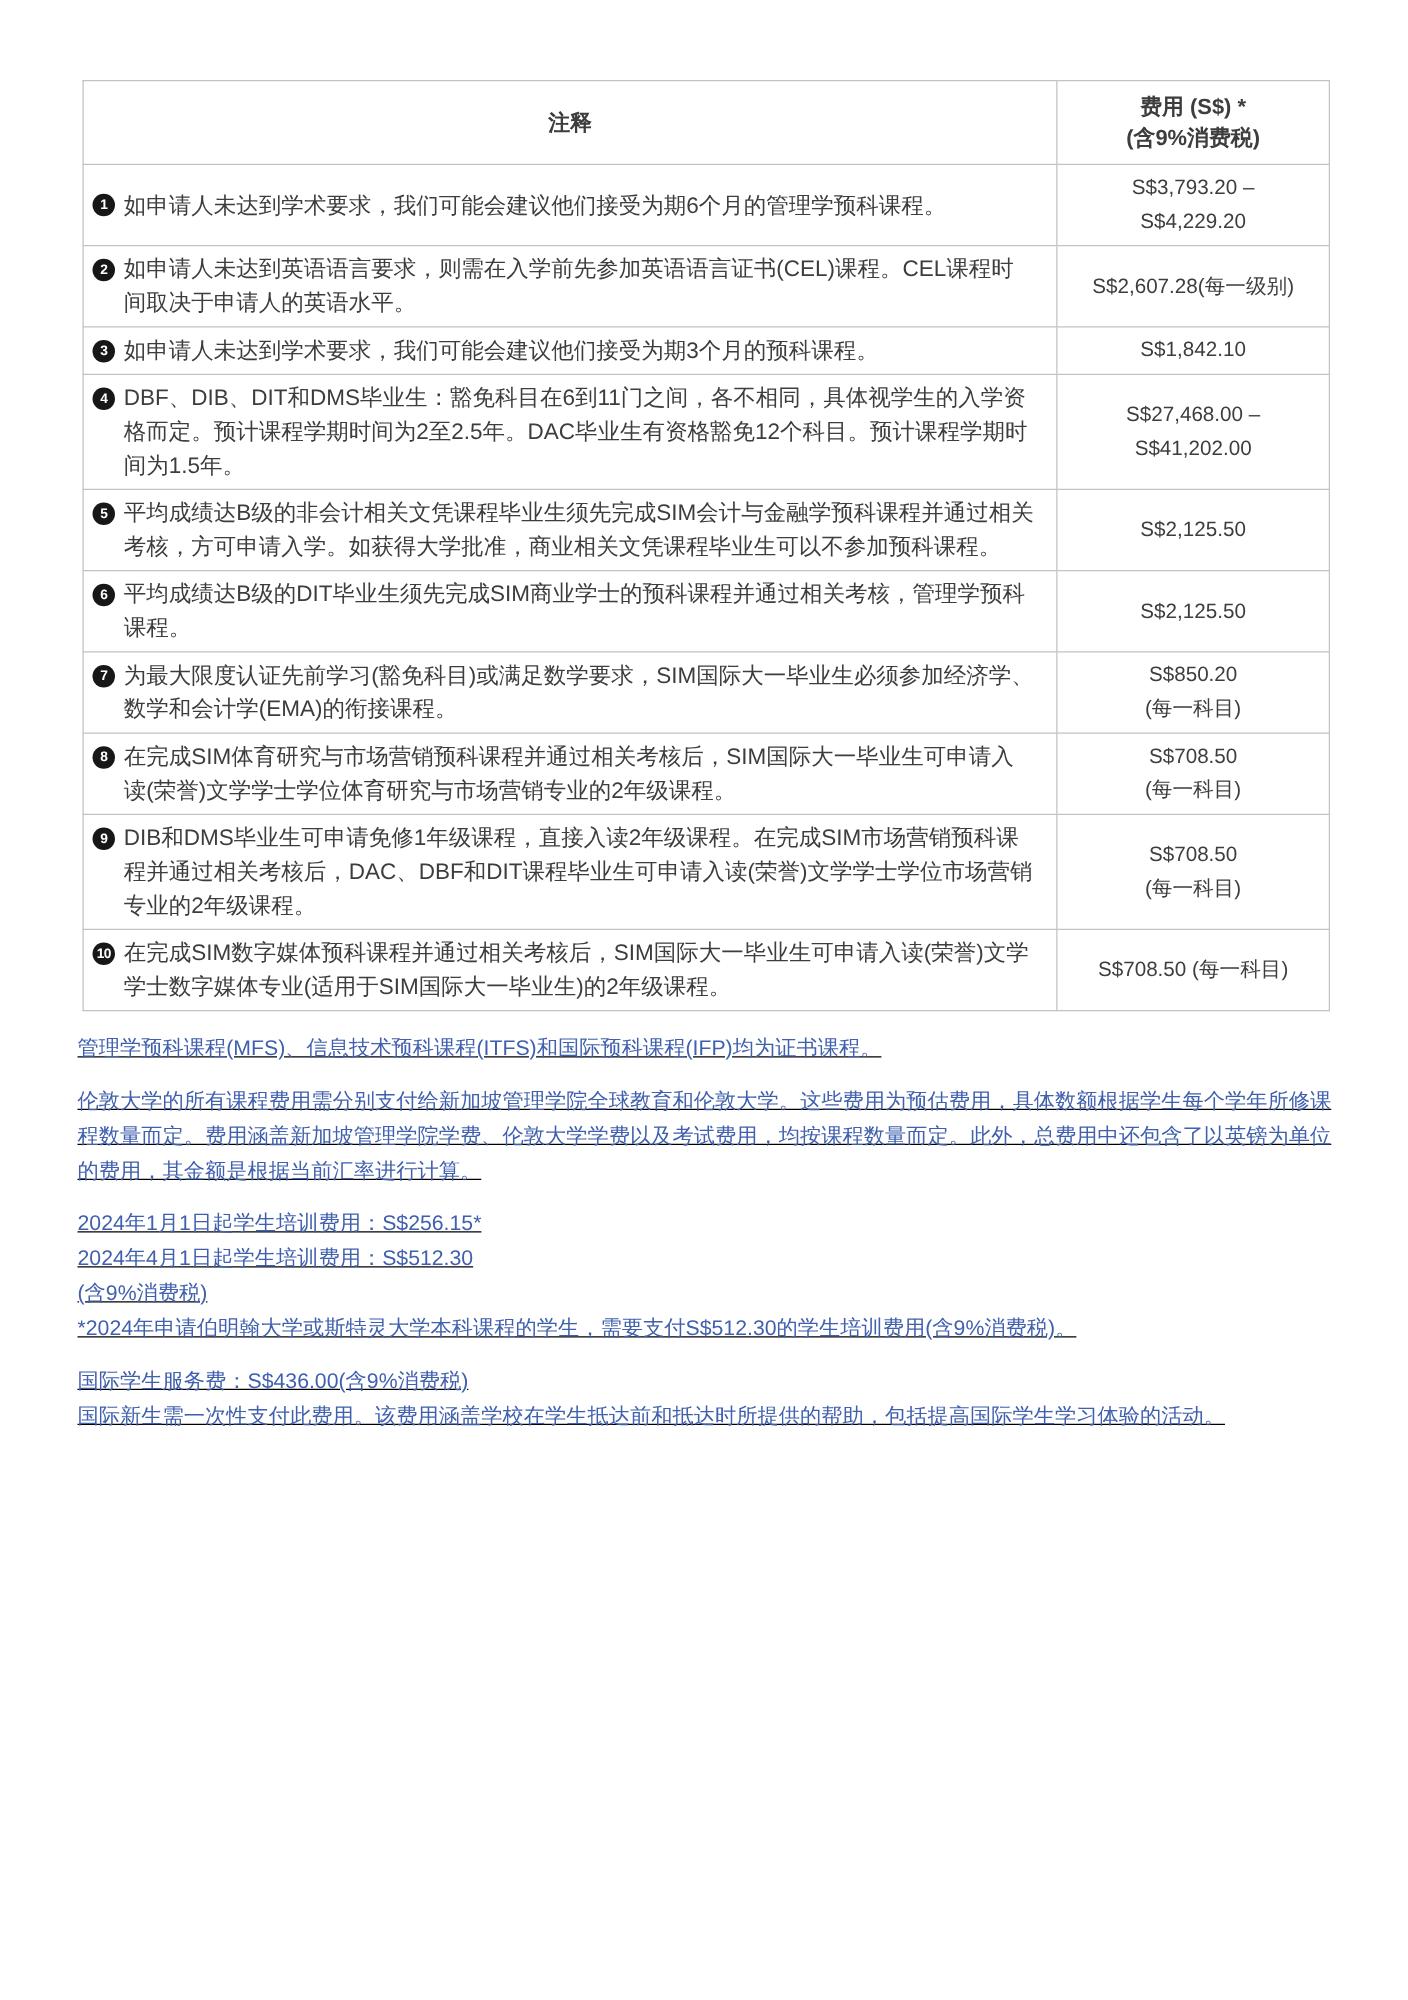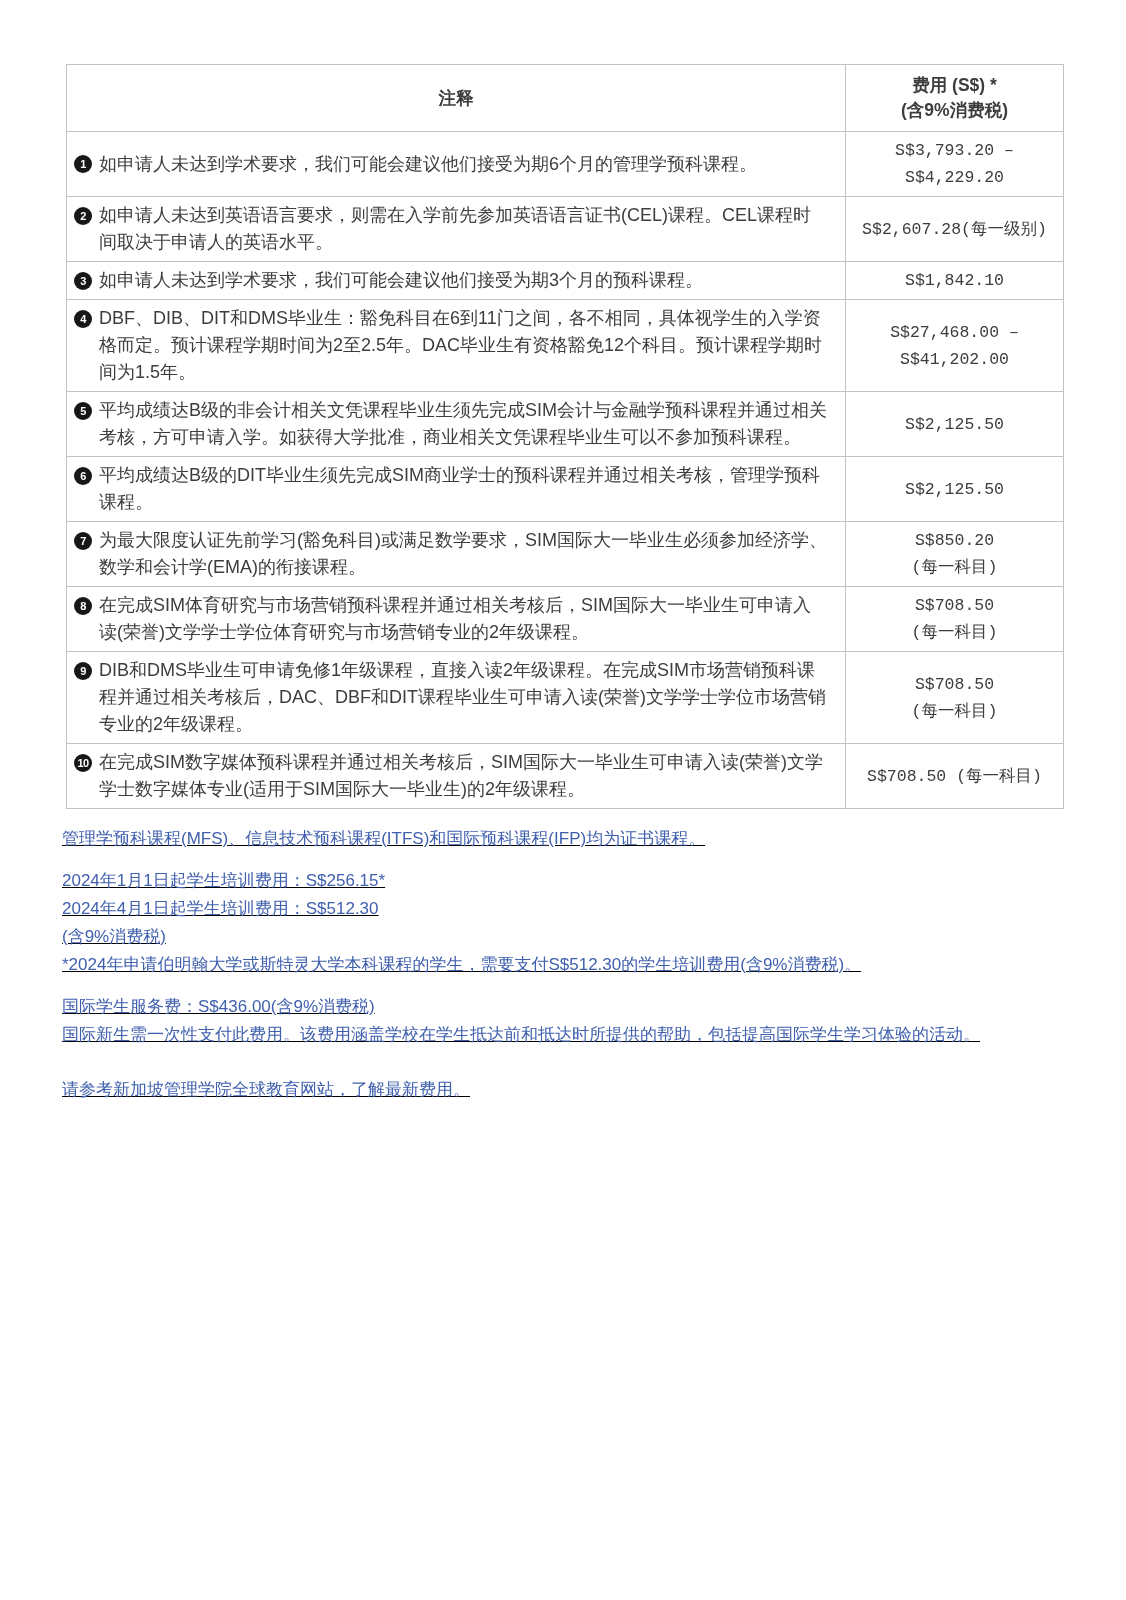--- a/index.html
+++ b/index.html
@@ -25,21 +25,20 @@
     flex: 0 0 18px; width: 18px; height: 18px; margin: 4.5px 7px 0 0;
     border-radius: 50%; background: #171717; color: #fff;
     font-size: 11px; font-weight: 700; letter-spacing: -0.5px;
     display: flex; align-items: center; justify-content: center;
   }
   .note-text { font-size: 18px; color: var(--ink); line-height: 27px; }
   td.fee-cell {
     text-align: center; vertical-align: middle; padding: 5px 6px;
     font-size: 16.5px; color: var(--ink); line-height: 27px;
     white-space: pre-line;
-    font-family: Liberation Mono, monospace;
   }
   .notes-section { margin: 16px 56px 0 62px; text-decoration: underline; }
   .notes-section p {
     font-size: 17px; color: var(--blue); line-height: 28px;
     margin: 0 0 14px 0; white-space: pre-line;
   }
   .notes-section p.extra-top { margin-top: 27px; }
 </style>
 </head>
 <body>
@@ -165,22 +164,22 @@
         <span class="note-text">在完成SIM数字媒体预科课程并通过相关考核后，SIM国际大一毕业生可申请入读(荣誉)文学学士数字媒体专业(适用于SIM国际大一毕业生)的2年级课程。</span>
       </div>
     </td>
     <td class="fee-cell">S$708.50 (每一科目)</td>
   </tr>
 </tbody>
   </table>
 
   <div class="notes-section" id="paras">
       <p>管理学预科课程(MFS)、信息技术预科课程(ITFS)和国际预科课程(IFP)均为证书课程。</p>
+      <p>伦敦大学的所有课程费用需分别支付给新加坡管理学院全球教育和伦敦大学。这些费用为预估费用，具体数额根据学生每个学年所修课程数量而定。费用涵盖新加坡管理学院学费、伦敦大学学费以及考试费用，均按课程数量而定。此外，总费用中还包含了以英镑为单位的费用，其金额是根据当前汇率进行计算。</p>
       <p>2024年1月1日起学生培训费用：S$256.15*
 2024年4月1日起学生培训费用：S$512.30
 (含9%消费税)
 *2024年申请伯明翰大学或斯特灵大学本科课程的学生，需要支付S$512.30的学生培训费用(含9%消费税)。</p>
       <p>国际学生服务费：S$436.00(含9%消费税)
 国际新生需一次性支付此费用。该费用涵盖学校在学生抵达前和抵达时所提供的帮助，包括提高国际学生学习体验的活动。</p>
-      <p class="extra-top">请参考新加坡管理学院全球教育网站，了解最新费用。</p>
     </div>
 
 </div>
 
 </body></html>

